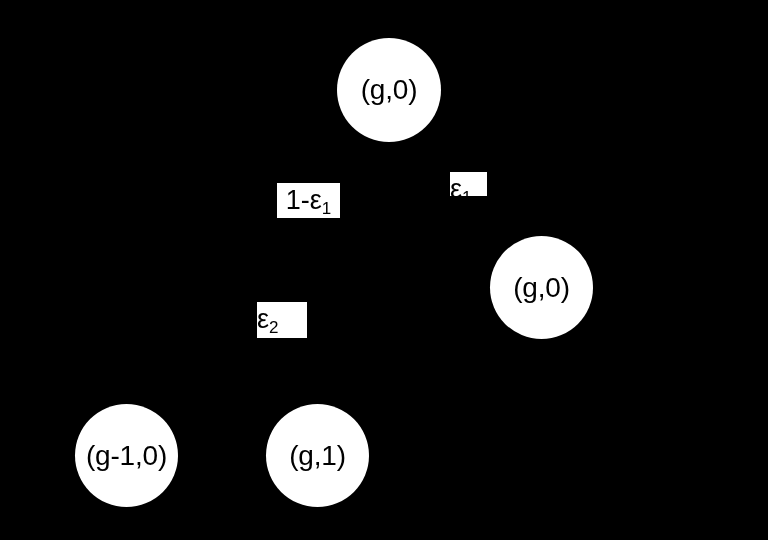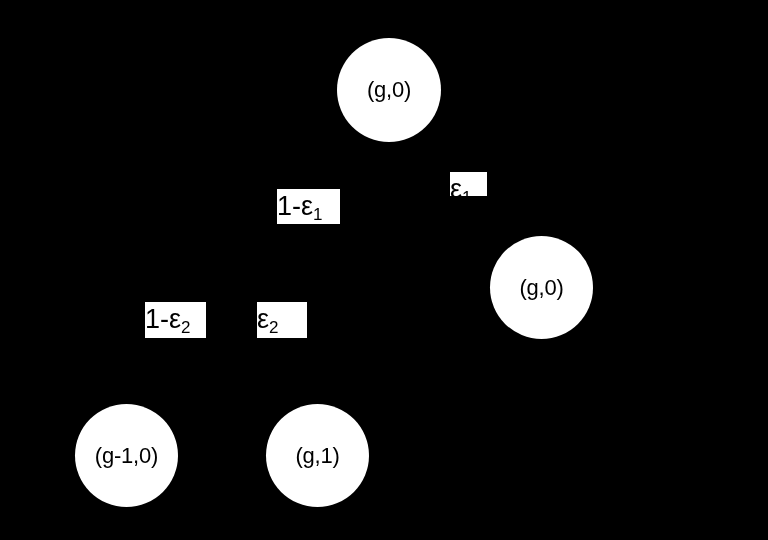--- a/index.html
+++ b/index.html
@@ -28,21 +28,21 @@
     border-radius: 50%;
     background: #ffffff;
     display: flex;
     align-items: center;
     justify-content: center;
     box-sizing: border-box;
   }
   .node-label {
     color: #000000;
     font-family: "Liberation Sans", sans-serif;
-    font-size: 22px;
+    font-size: 28px;
     line-height: 1;
     letter-spacing: -0.2px;
     white-space: nowrap;
   }
   .edge-label {
     position: absolute;
     background: #ffffff;
     color: #000000;
     font-family: "Liberation Sans", sans-serif;
     font-size: 27px;
@@ -83,29 +83,26 @@
   </div>
 
   <div class="node" style="left:75px; top:404px; width:103px; height:103px;justify-content:center;">
     <span class="node-label">(g-1,0)</span>
   </div>
 
   <div class="node" style="left:266px; top:404px; width:103px; height:103px;">
     <span class="node-label">(g,1)</span>
   </div>
 
-  <div class="edge-label" style="left:277px; top:189px; width:63px; height:35px;">
+  <div class="edge-label" style="left:277px; top:183px; width:63px; height:35px;text-align:center;">
     <span>1-ε</span><sub>1</sub>
   </div>
 
   <div class="edge-label" style="left:450px; top:172px; width:37px; height:24px;">
     <span>ε</span><sub>1</sub>
   </div>
 
-  <div class="edge-label" style="left:145px; top:302px; width:61px; height:36px;">
-    <span>1-ε</span><sub>2</sub>
-  </div>
 
   <div class="edge-label" style="left:257px; top:302px; width:50px; height:36px;">
     <span>ε</span><sub>2</sub>
   </div>
 
 </div>
 
 </body></html>

